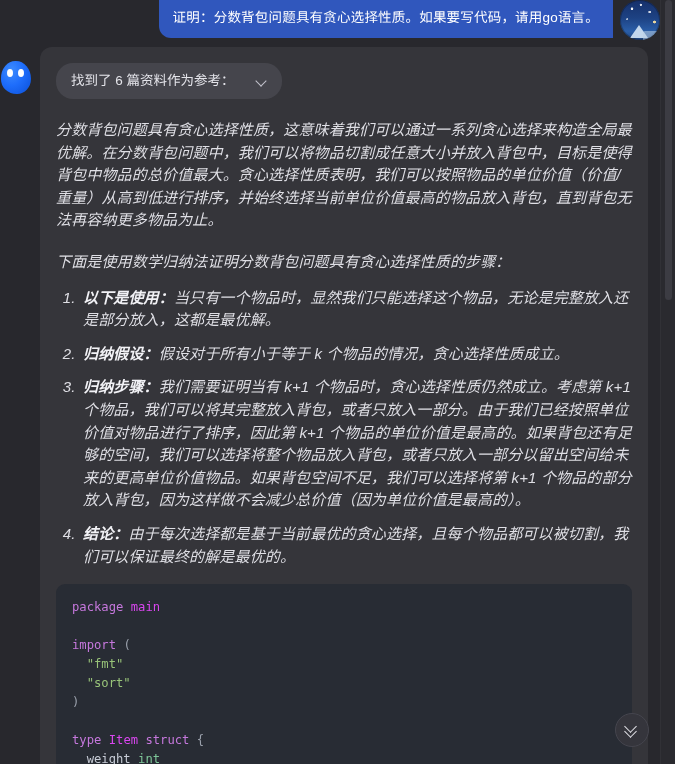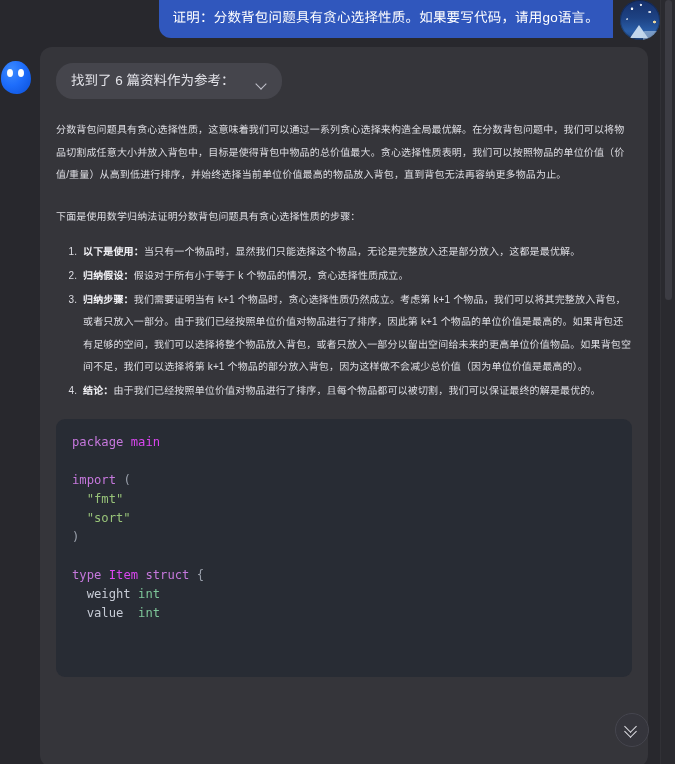--- a/index.html
+++ b/index.html
@@ -132,21 +132,21 @@
     background: #35353a;
     border-radius: 12px;
     padding: 16px 16px 0 16px;
     min-height: 720px;
     color: #dcdce2;
   }
 
   
   .references-pill {
     display: inline-flex;
-    align-items: flex-end;
+    align-items: center;
     gap: 22px;
     background: #45454c;
     border-radius: 17px;
     padding: 9px 14px 9px 15px;
     color: #e3e3e9;
     font-size: 13.5px;
     line-height: 18px;
     cursor: pointer;
     user-select: none;
   }
@@ -160,36 +160,37 @@
     position: absolute;
     left: 0; top: 1px;
     width: 7px; height: 7px;
     border-right: 1.6px solid #c2c2cb;
     border-bottom: 1.6px solid #c2c2cb;
     transform: rotate(45deg);
   }
 
   
   .prose {
-    font-size: 10px;
+    font-size: 15px;
     line-height: 22.6px;
     color: #dfdfe5;
     letter-spacing: 0.15px;
+    font-style: italic;
   }
   .prose p { margin: 19px 0 0 0; }
   .prose p:first-child { margin-top: 20px; }
   .prose ol {
     margin: 13px 0 0 0;
     padding-left: 24px;
   }
   .prose ol li {
     margin: 0 0 0 0;
     padding-left: 3px;
   }
-  .prose ol li + li { margin-top: 1px; }
+  .prose ol li + li { margin-top: 11px; }
   .prose b, .prose strong { font-weight: bold; color: #f2f2f6; }
 
   
   .code-block {
     margin: 16px 0 0 0;
     background: #282c34;
     border-radius: 9px;
     padding: 14px 16px 16px 16px;
     overflow: hidden;
   }
@@ -270,21 +271,21 @@
             <li>
               <strong>以下是使用：</strong><span>当只有一个物品时，显然我们只能选择这个物品，无论是完整放入还是部分放入，这都是最优解。</span>
             </li>
             <li>
               <strong>归纳假设：</strong><span>假设对于所有小于等于 k 个物品的情况，贪心选择性质成立。</span>
             </li>
             <li>
               <strong>归纳步骤：</strong><span>我们需要证明当有 k+1 个物品时，贪心选择性质仍然成立。考虑第 k+1 个物品，我们可以将其完整放入背包，或者只放入一部分。由于我们已经按照单位价值对物品进行了排序，因此第 k+1 个物品的单位价值是最高的。如果背包还有足够的空间，我们可以选择将整个物品放入背包，或者只放入一部分以留出空间给未来的更高单位价值物品。如果背包空间不足，我们可以选择将第 k+1 个物品的部分放入背包，因为这样做不会减少总价值（因为单位价值是最高的）。</span>
             </li>
             <li>
-              <strong>结论：</strong><span>由于我们已经按照单位价值对物品进行了排序，且每个物品都可以被切割，我们可以保证最终的解是最优的。</span>
+              <strong>结论：</strong><span>由于每次选择都是基于当前最优的贪心选择，且每个物品都可以被切割，我们可以保证最终的解是最优的。</span>
             </li>
           </ol>
 
         </div>
 
         <div class="code-block">
           <pre><code id="code-target"><span class="tok-kw">package</span><span> </span><span class="tok-type">main</span>
 
 <span class="tok-kw">import</span><span> </span><span class="tok-punc">(</span>
 <span>  </span><span class="tok-str">"fmt"</span>

